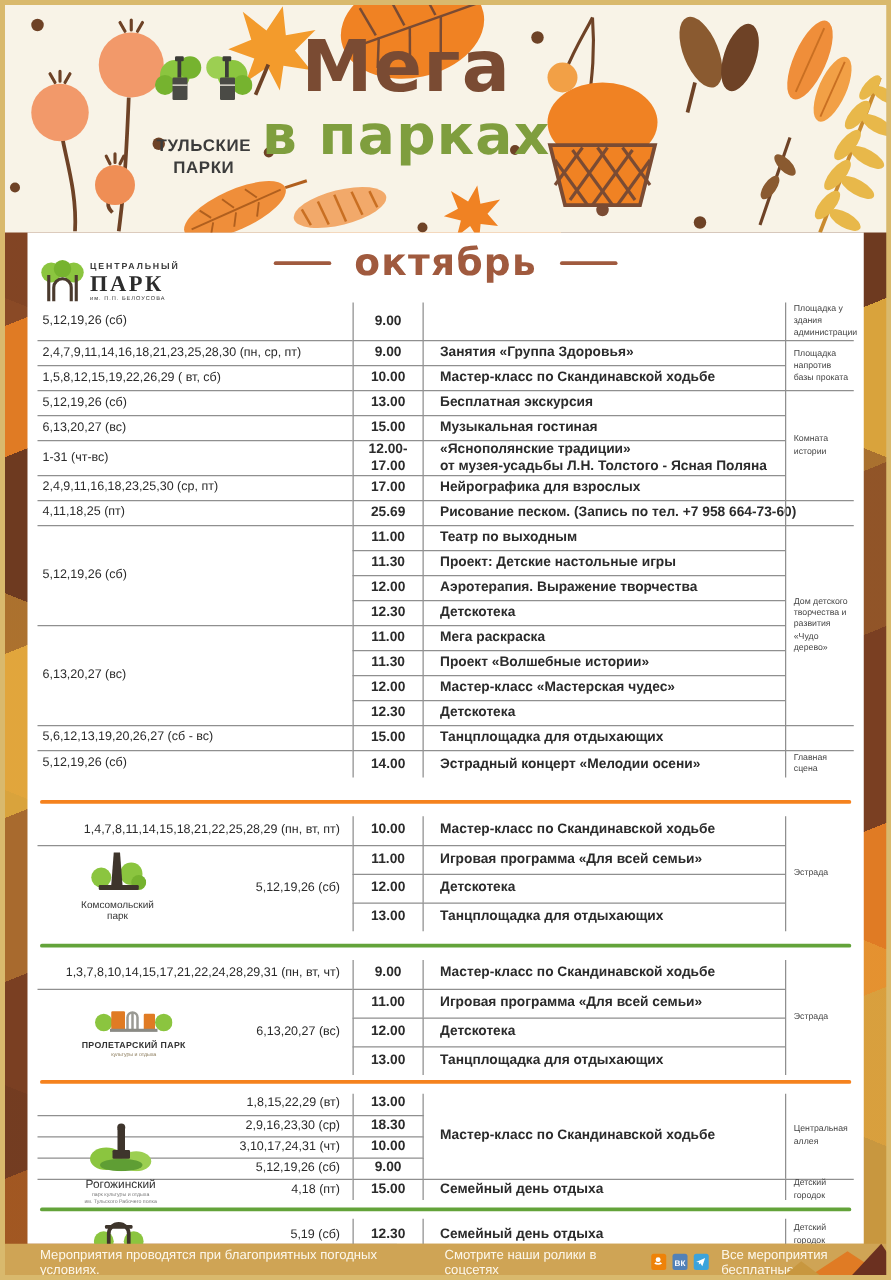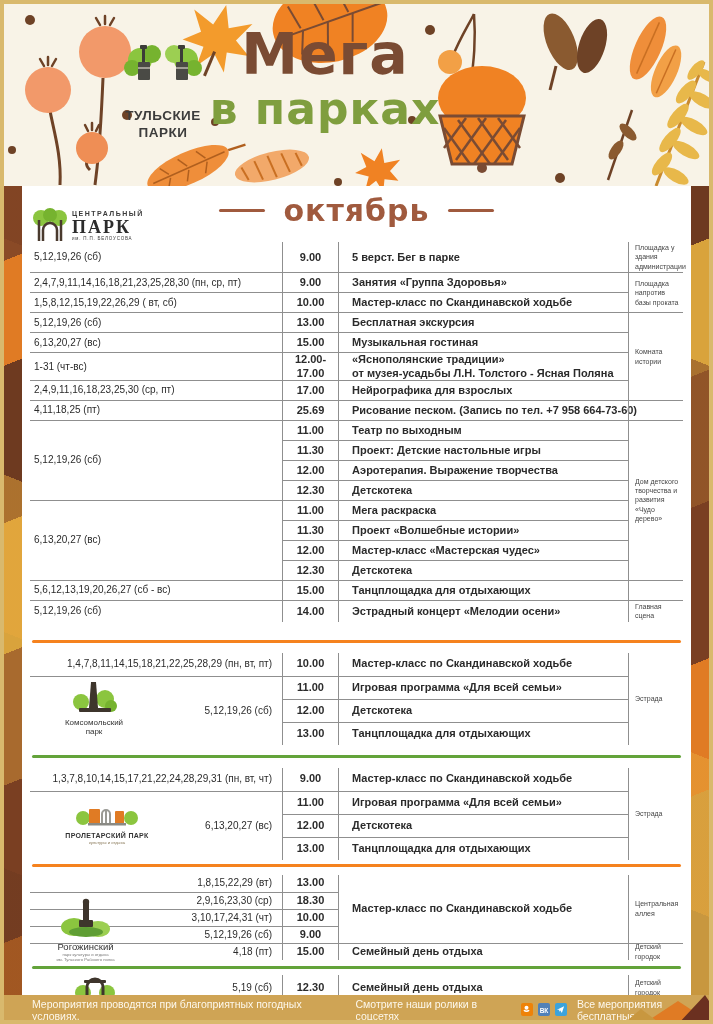--- a/index.html
+++ b/index.html
@@ -51,21 +51,21 @@
     padding:1px 2px 1px 6px;line-height:1.35;font-weight:normal;}
 
   .divider{height:3px;margin-left:10px;margin-right:10px;border-radius:2px;}
   .divider.orange{background:var(--divider-orange);}
   .divider.green{background:var(--divider-green);}
   .div1{margin-top:18px;}.div2{margin-top:10px;}.div3{margin-top:4px;}.div4{margin-top:6px;}
 
   .park-logo{position:absolute;text-align:center;}
   .pl-komsomol{left:27px;top:27px;width:90px;}
   .pl-prolet{left:35px;top:32px;width:100px;}
-  .pl-rogozh{left:16px;top:22px;width:95px;}
+  .pl-rogozh{left:27px;top:22px;width:95px;}
   .pl-batash{left:38px;top:0;width:70px;}
   .pl-t1{font-size:8px;color:#333;line-height:1.2;}
   .pl-t1.bold{font-weight:bold;font-size:7px;letter-spacing:.3px;}
   .pl-t1.big{font-size:9.5px;}
   .pl-t2{font-size:4.2px;color:#8a7a5a;line-height:1.3;}
   .pl-t2.gray{color:#7a7a7a;}
   .pl-t1.caps{font-size:5.5px;font-weight:bold;letter-spacing:.4px;}
 
   
   .ftr{position:absolute;left:0;bottom:0;width:713px;height:29px;background:var(--footer-bg);z-index:10;
@@ -265,21 +265,20 @@
         <div class="cp-l1">ЦЕНТРАЛЬНЫЙ</div>
         <div class="cp-l2">ПАРК</div>
         <div class="cp-l3">им. П.П. БЕЛОУСОВА</div>
       </div>
     </div>
 
     <section class="sec s0">
       <div class="grid g0">
           <div class="cell c-dates first" style="grid-area: 1 / 1 / span 1;">5,12,19,26 (сб)</div>
           <div class="cell c-time first" style="grid-area: 1 / 2 / span 1;">9.00</div>
-          <div class="cell c-event first" style="grid-area: 1 / 3 / span 1;">5 верст. Бег в парке</div>
           <div class="cell c-loc first" style="grid-area: 1 / 4 / span 1;">Площадка у здания администрации</div>
           <div class="cell c-dates" style="grid-area: 2 / 1 / span 1;">2,4,7,9,11,14,16,18,21,23,25,28,30 (пн, ср, пт)</div>
           <div class="cell c-time" style="grid-area: 2 / 2 / span 1;">9.00</div>
           <div class="cell c-event" style="grid-area: 2 / 3 / span 1;">Занятия «Группа Здоровья»</div>
           <div class="cell c-loc" style="grid-area: 2 / 4 / span 2;">Площадка напротив базы проката</div>
           <div class="cell c-dates" style="grid-area: 3 / 1 / span 1;">1,5,8,12,15,19,22,26,29 ( вт, сб)</div>
           <div class="cell c-time" style="grid-area: 3 / 2 / span 1;">10.00</div>
           <div class="cell c-event" style="grid-area: 3 / 3 / span 1;">Мастер-класс по Скандинавской ходьбе</div>
           <div class="cell c-dates" style="grid-area: 4 / 1 / span 1;">5,12,19,26 (сб)</div>
           <div class="cell c-time" style="grid-area: 4 / 2 / span 1;">13.00</div>

